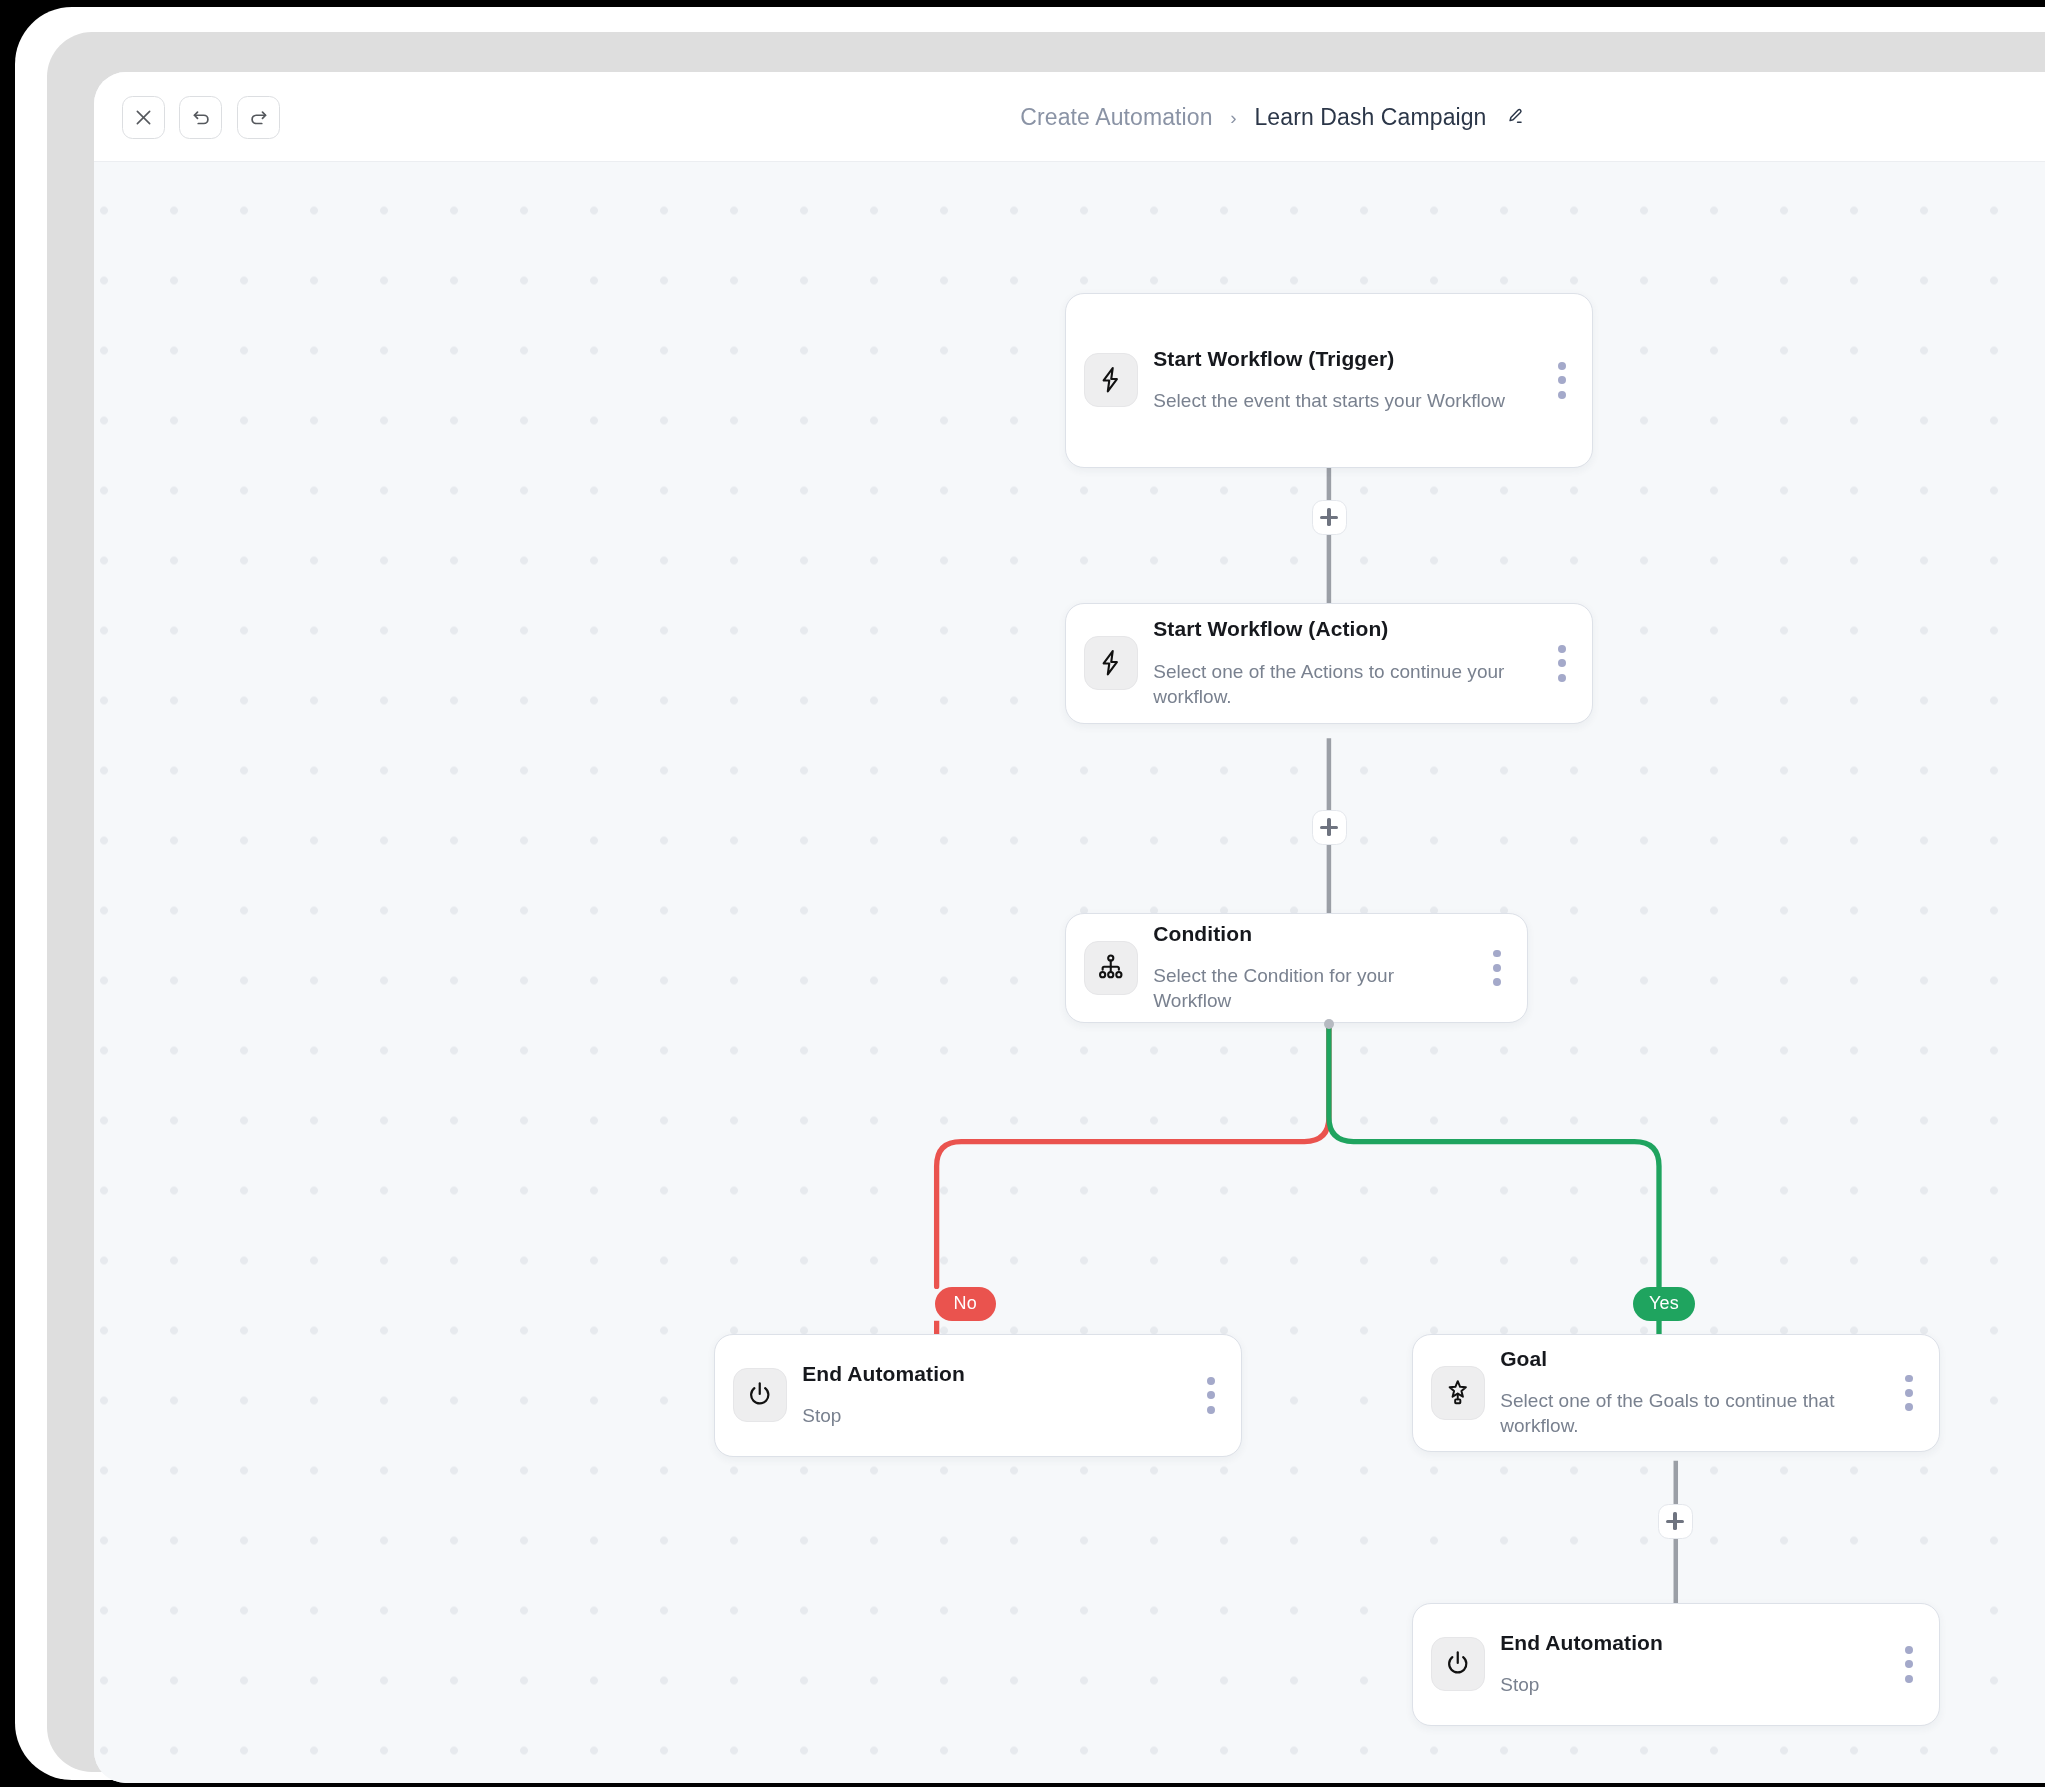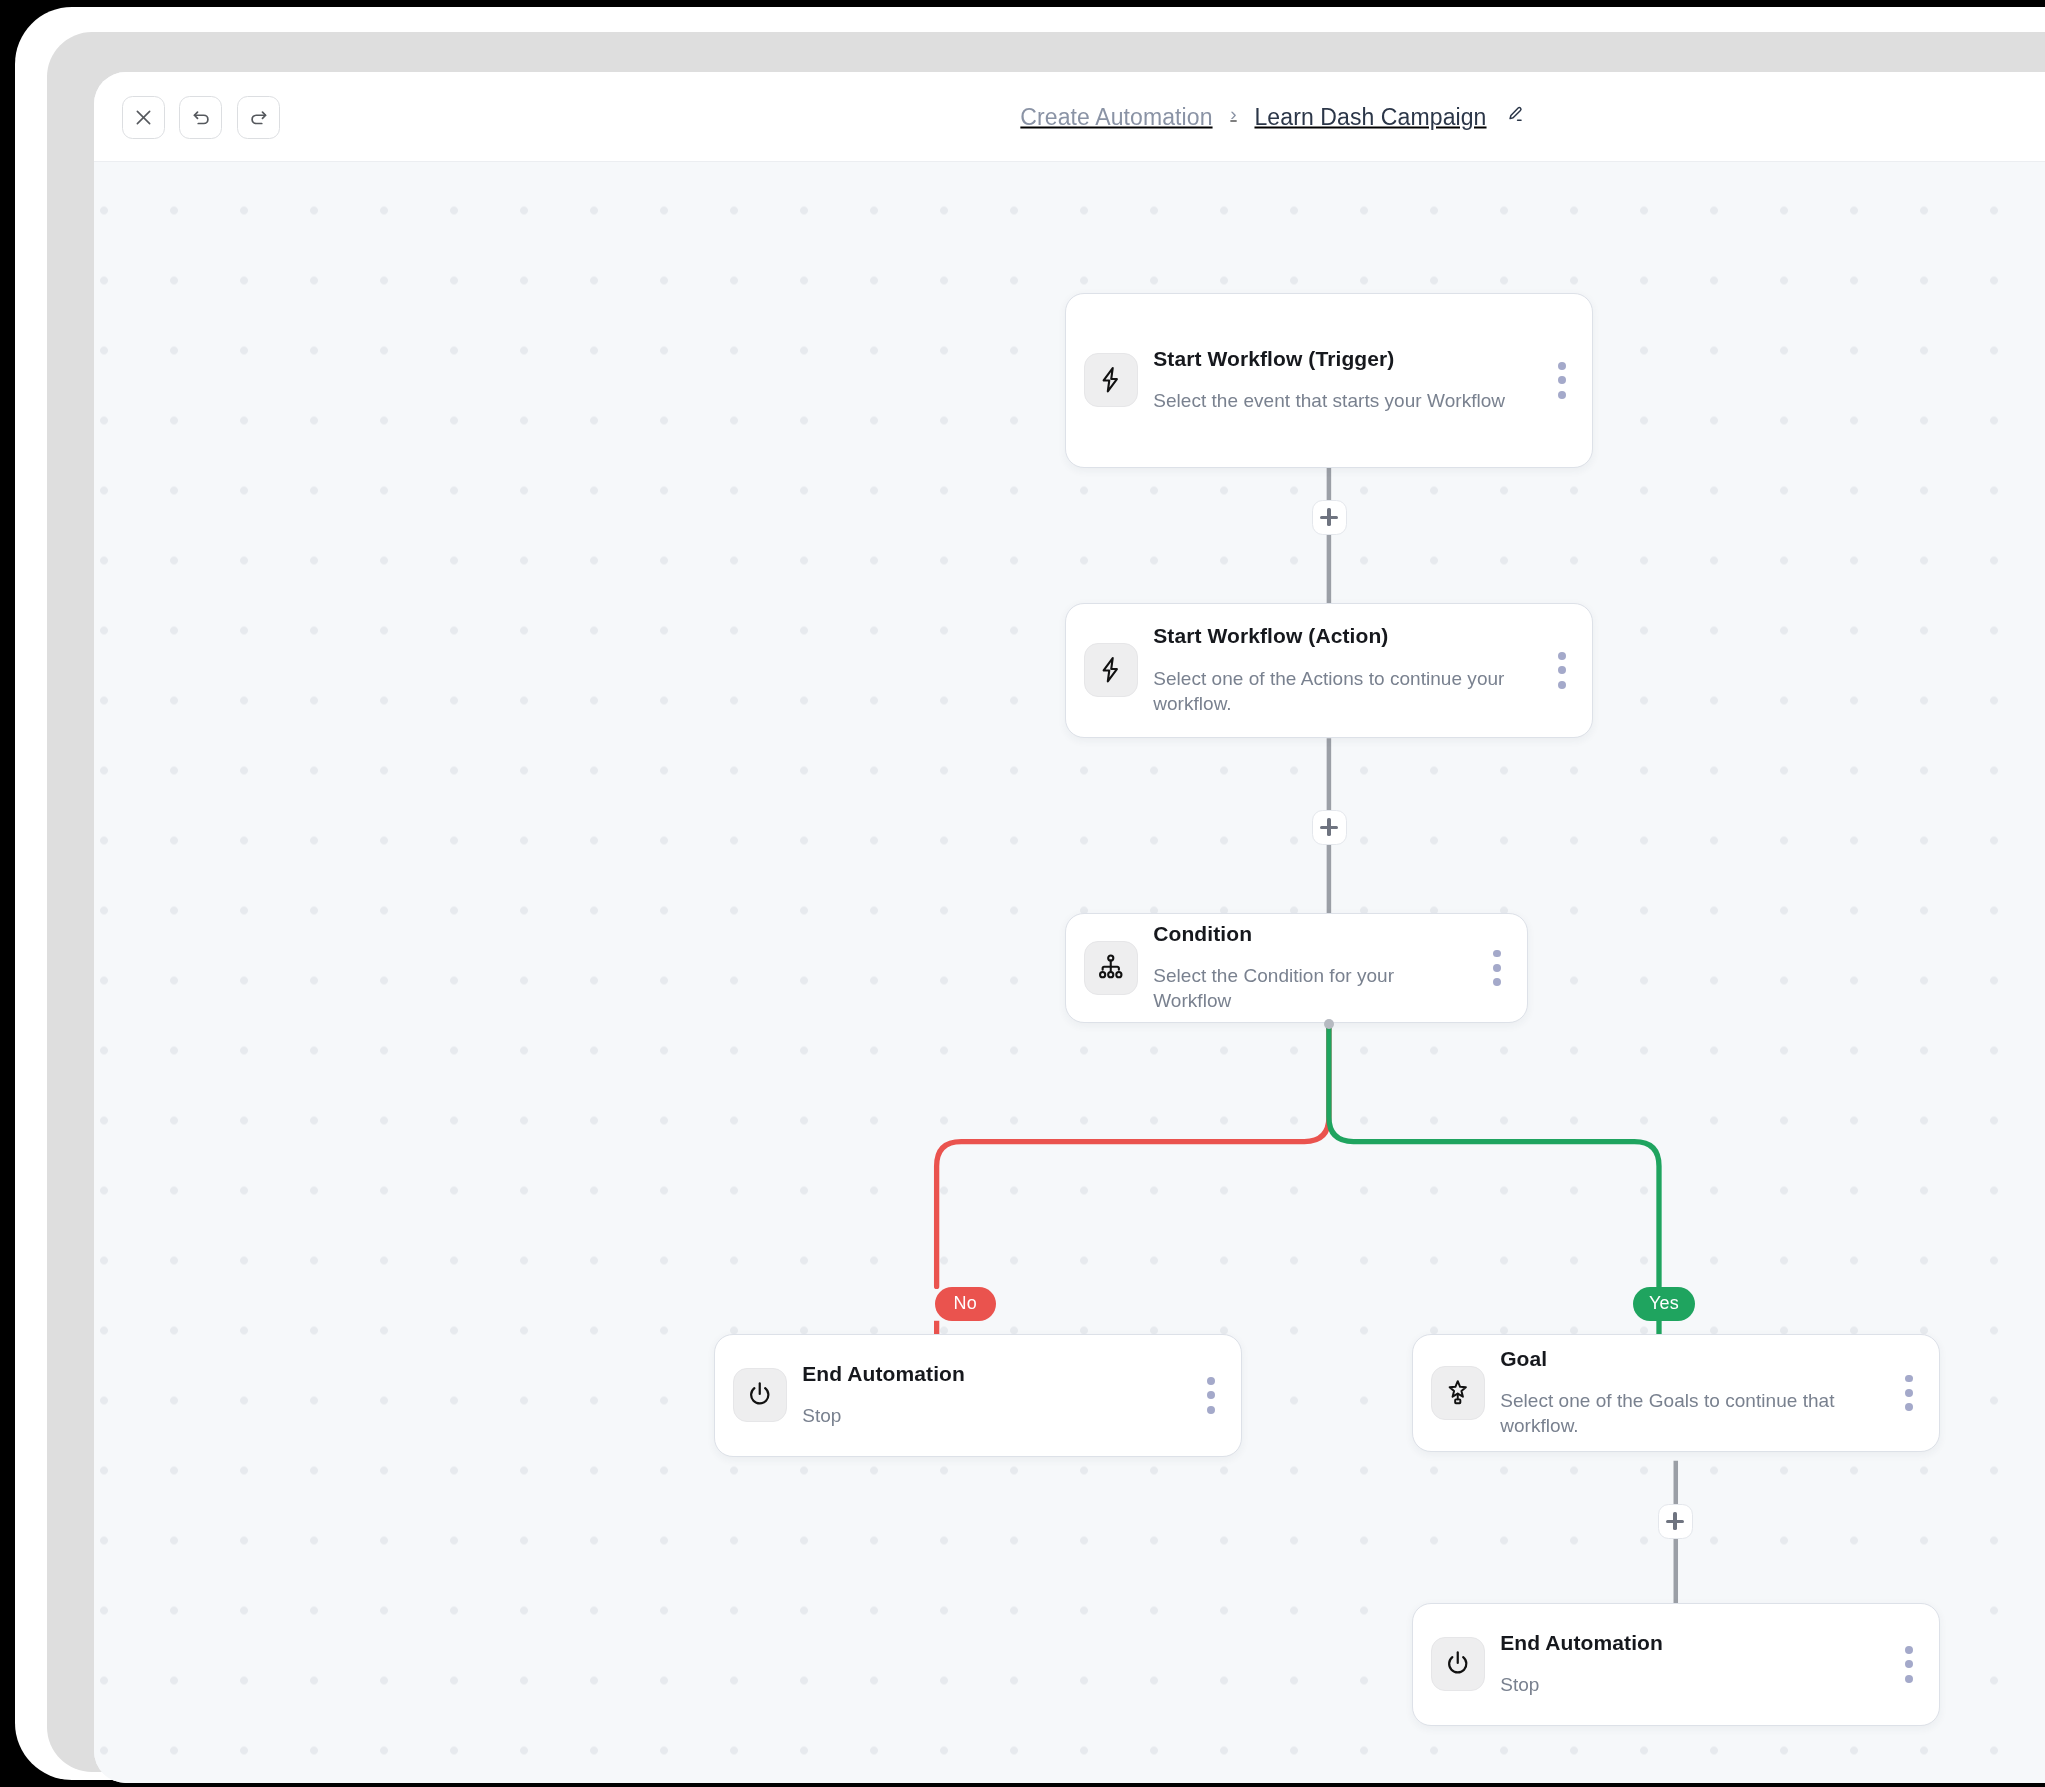--- a/index.html
+++ b/index.html
@@ -72,24 +72,23 @@
     cursor: pointer;
   }
   .tool-btn svg { display: block; }
 
   .breadcrumb {
     position: absolute;
     left: 50%;
     top: 45px;
     transform: translate(-50%, -50%);
     display: flex;
-    align-items: flex-start;
+    align-items: center;
     gap: 17px;
     white-space: nowrap;
-    text-decoration: underline;
   }
   .crumb-muted {
     font-size: 23px;
     color: #8a93a5;
     letter-spacing: 0.1px;
   }
   .crumb-sep {
     font-size: 19px;
     color: #8a93a5;
     line-height: 1;
@@ -188,21 +187,21 @@
   }
   .node-menu i {
     display: block;
     width: 7.8px; height: 7.8px;
     border-radius: 50%;
     background: #a4a9ca;
   }
 
   
   #node-trigger { left: 971px; top: 129px;  width: 528px; height: 175px; }
-  #node-action  { left: 971px; top: 439px; width: 528px; height: 135px; }
+  #node-action  { left: 971px; top: 439px; width: 528px; height: 121px; }
   #node-cond    { left: 971px; top: 749px; width: 463px; height: 110px; }
   #node-end-no  { left: 620px; top: 1170px; width: 528px; height: 123px; }
   #node-goal    { left: 1318px; top: 1170px; width: 528px; height: 118px; }
   #node-end-yes { left: 1318px; top: 1439px; width: 528px; height: 123px; }
 
   
   .plus-btn {
     position: absolute;
     width: 35px; height: 35px;
     background: #ffffff;

